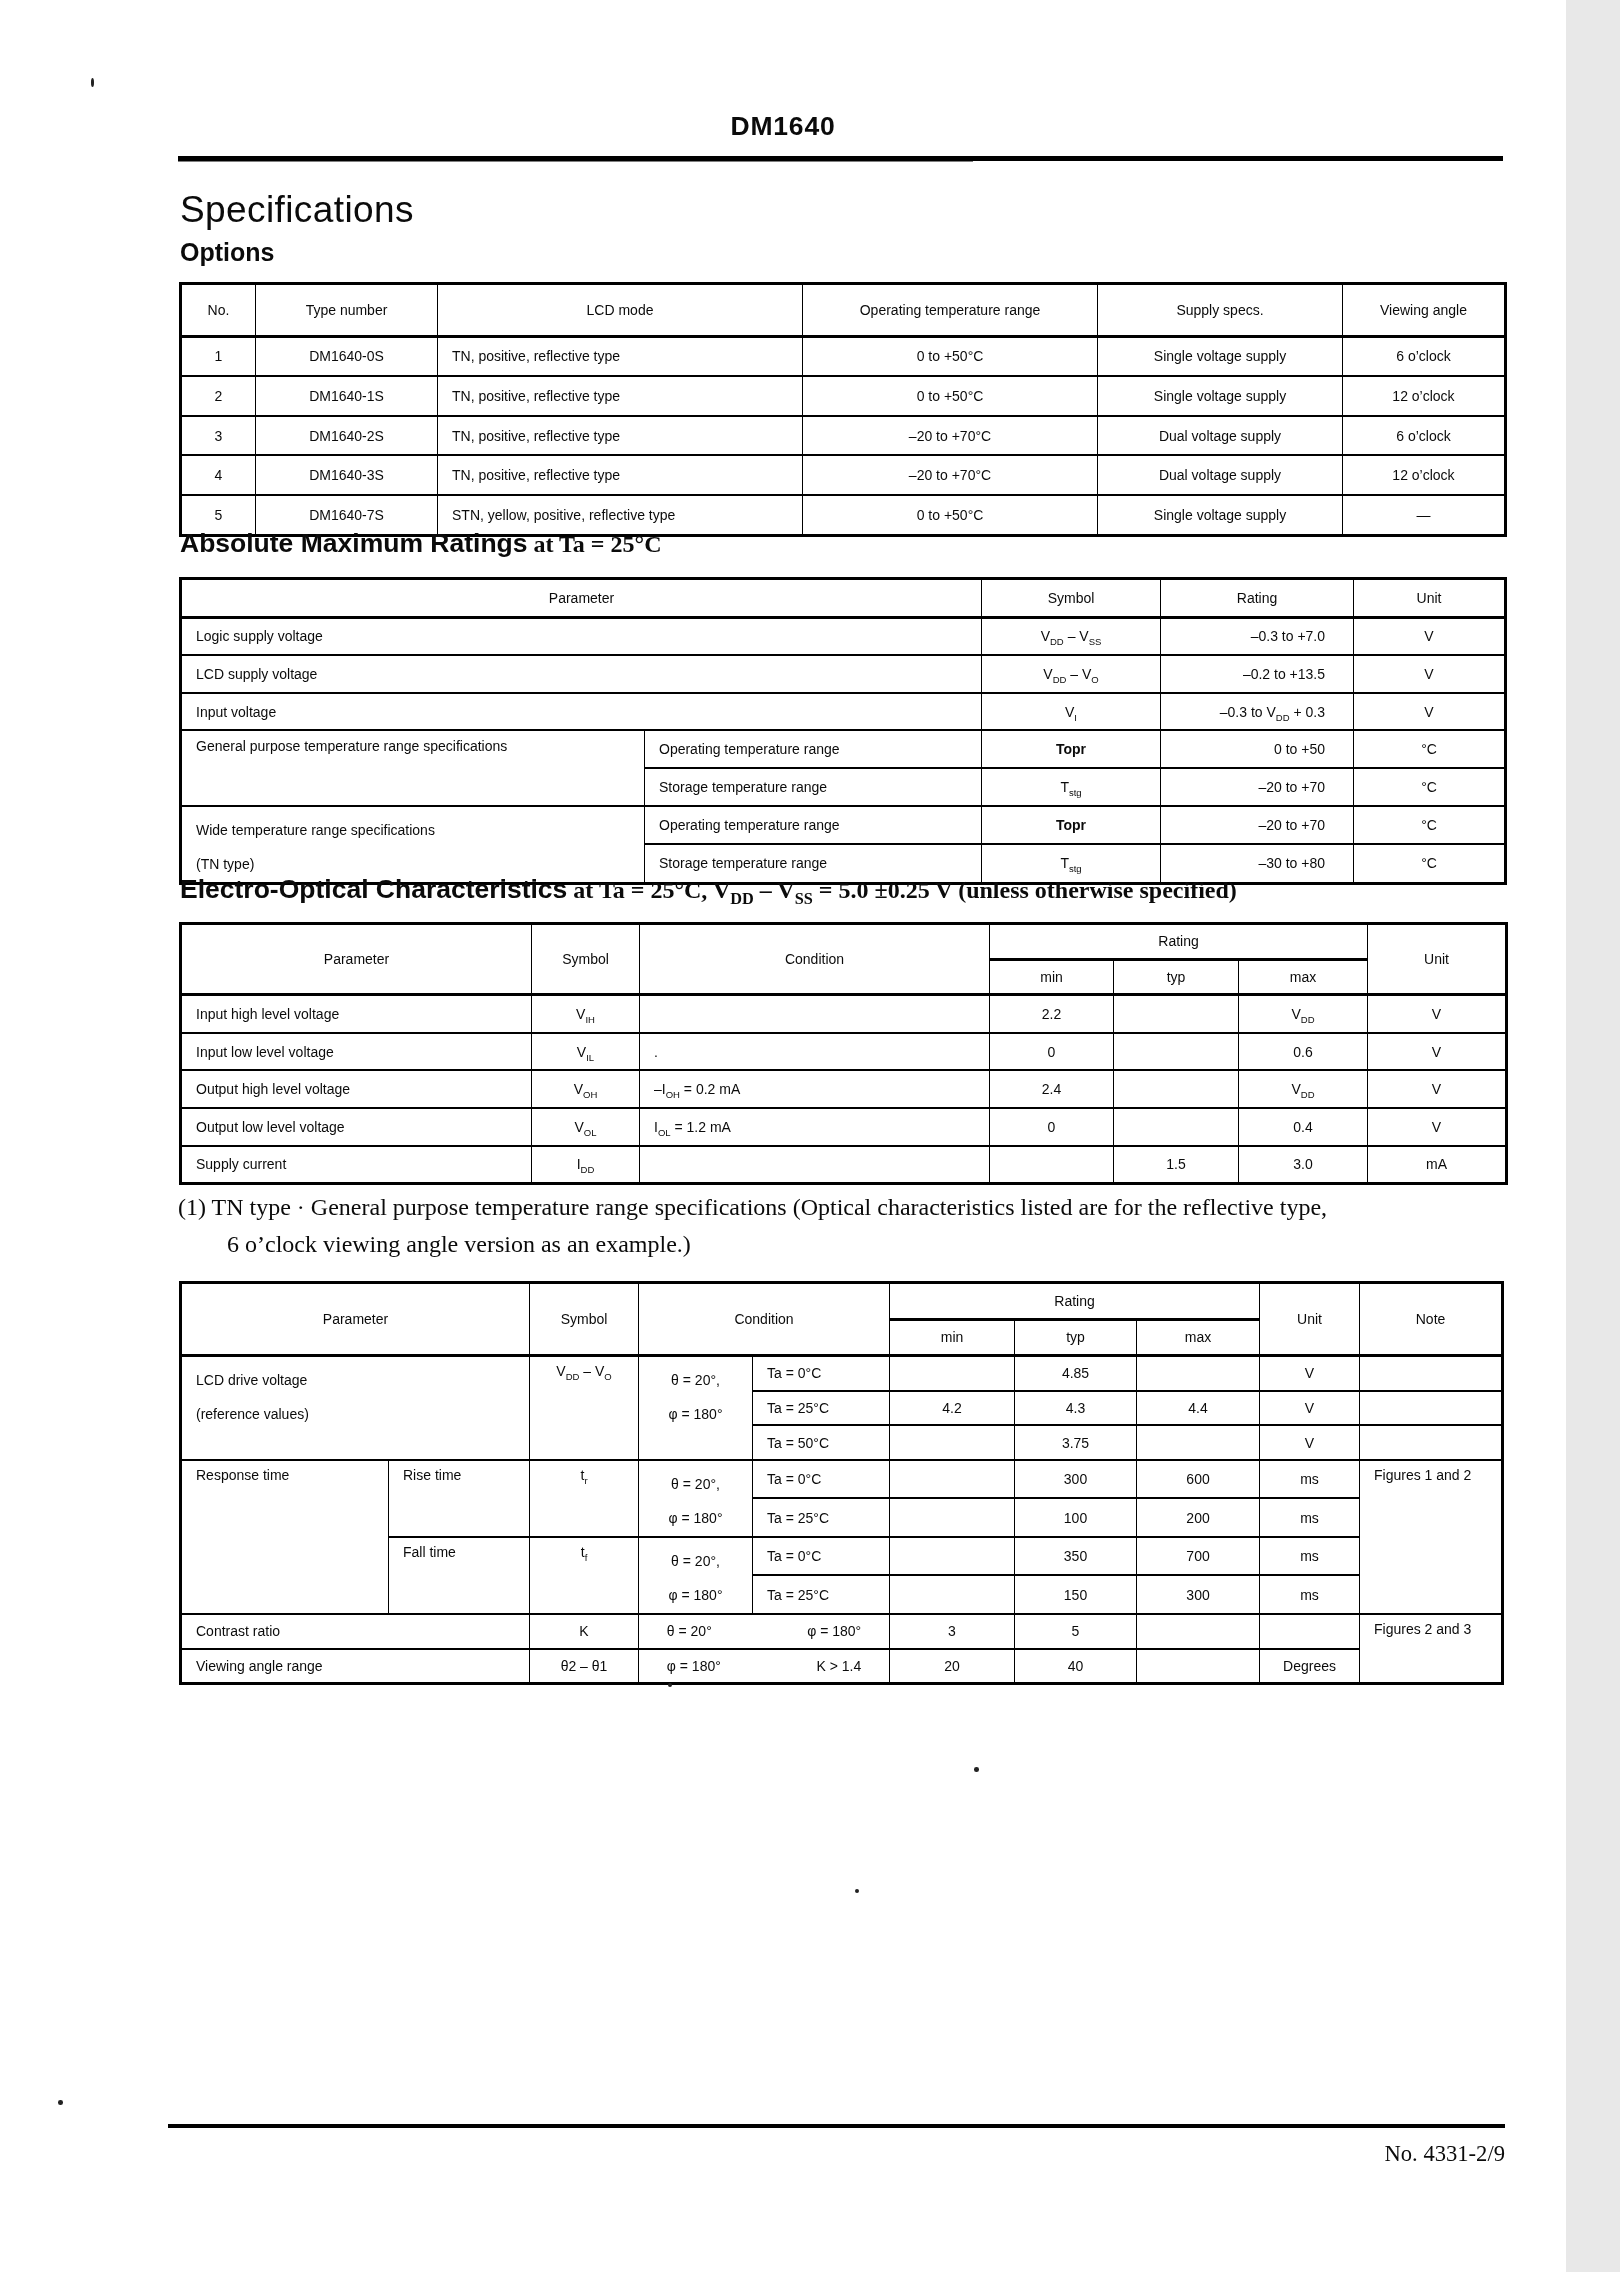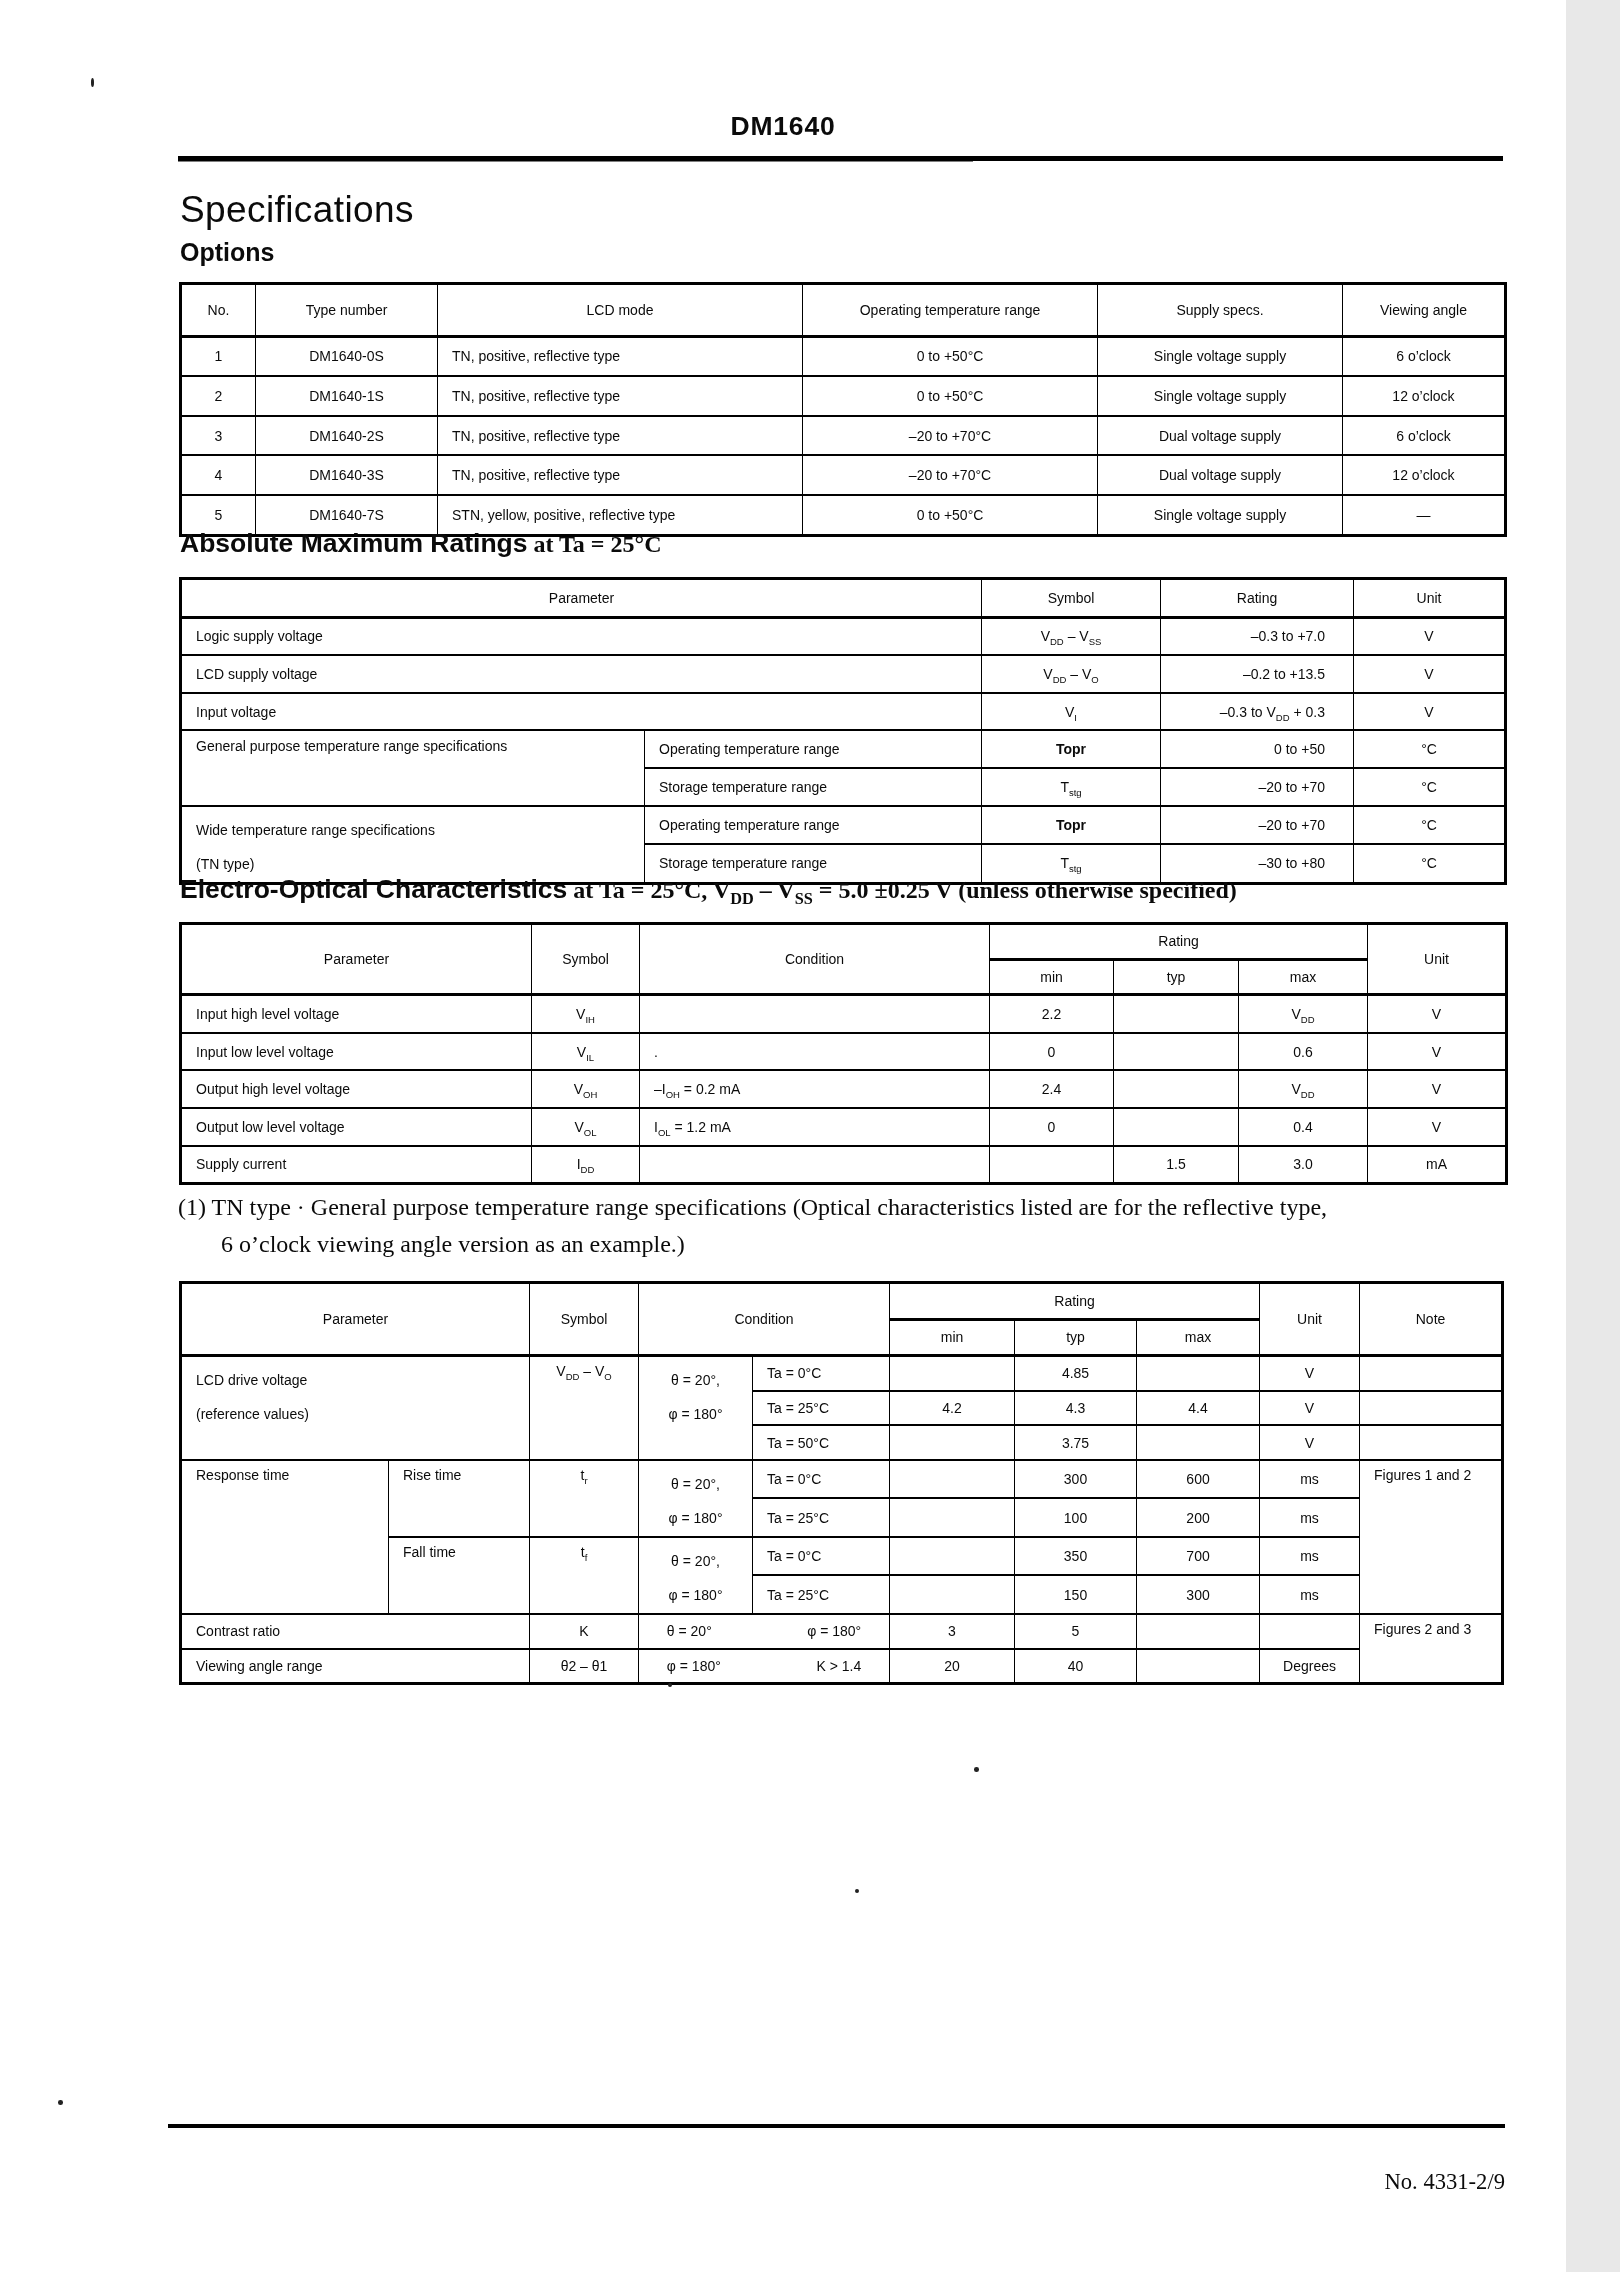--- a/index.html
+++ b/index.html
@@ -15,21 +15,21 @@
   .rule-top { position:absolute; top:156px; left:178px; width:1325px; height:4.7px; background:#000; }
   .rule-top:after{ content:""; position:absolute; left:0; top:4.7px; width:60%; height:1.6px; background:#000; opacity:.5;}
   .h1 { position:absolute; top:189px; left:180px; font-size:37px; font-weight:400; letter-spacing:0.4px; }
   .h2 { position:absolute; top:238px; left:180px; font-size:25px; font-weight:700; }
   .h3 { position:absolute; left:180px; font-size:26.5px; font-weight:700; white-space:nowrap; }
   .h3 .cond { font-family:"Liberation Serif", serif; font-size:24px; font-weight:700; letter-spacing:0;margin-top:12px; }
   .h3-abs { top:528px; }
   .h3-eo  { top:874px; }
   .note-line { position:absolute; font-family:"Liberation Serif", serif; font-size:24px; white-space:nowrap; }
   .note-1 { top:1194px; left:178px; }
-  .note-2 { top:1231px; left:221px; }
+  .note-2 { top:1231px; left:227px; }
   
   table.tbl {
     position:absolute; left:179px; border-collapse:collapse; table-layout:fixed;
     background:#fff; font-size:14px;
   }
   table.tbl { border:3.9px solid #000; }
   .tbl th, .tbl td {
     border:1.6px solid #000; border-top-width:2.3px; border-bottom-width:2.3px;
     font-weight:400; text-align:center; vertical-align:middle;
     padding:0.8px 7.8px; overflow:hidden; white-space:nowrap;
@@ -56,21 +56,21 @@
   
   .t-tn { top:1281px; width:1324px; font-size:20px; }
   .t-tn td { height:31px; }
   .t-tn thead th { height:32px; }
   .t-tn .twolines div { line-height:34px; }
   .pairwrap { display:flex; justify-content:space-between; padding:0 20px; }
   
   .rule-bottom { position:absolute; top:2124px; left:168px; width:1337px; height:3.9px; background:#000; }
   .footer-number {
     position:absolute; top:2141px; left:1215px; width:290px; text-align:right;
-    font-family:"Liberation Serif", serif; font-size:22.6px;margin-top:28px;
+    font-family:"Liberation Serif", serif; font-size:22.6px;
   }
   
   .speck { position:absolute; background:#222; border-radius:50%; }
 </style>
 </head>
 <body>
 
 <div class="page">
 
   <div class="doc-number">DM1640</div>

